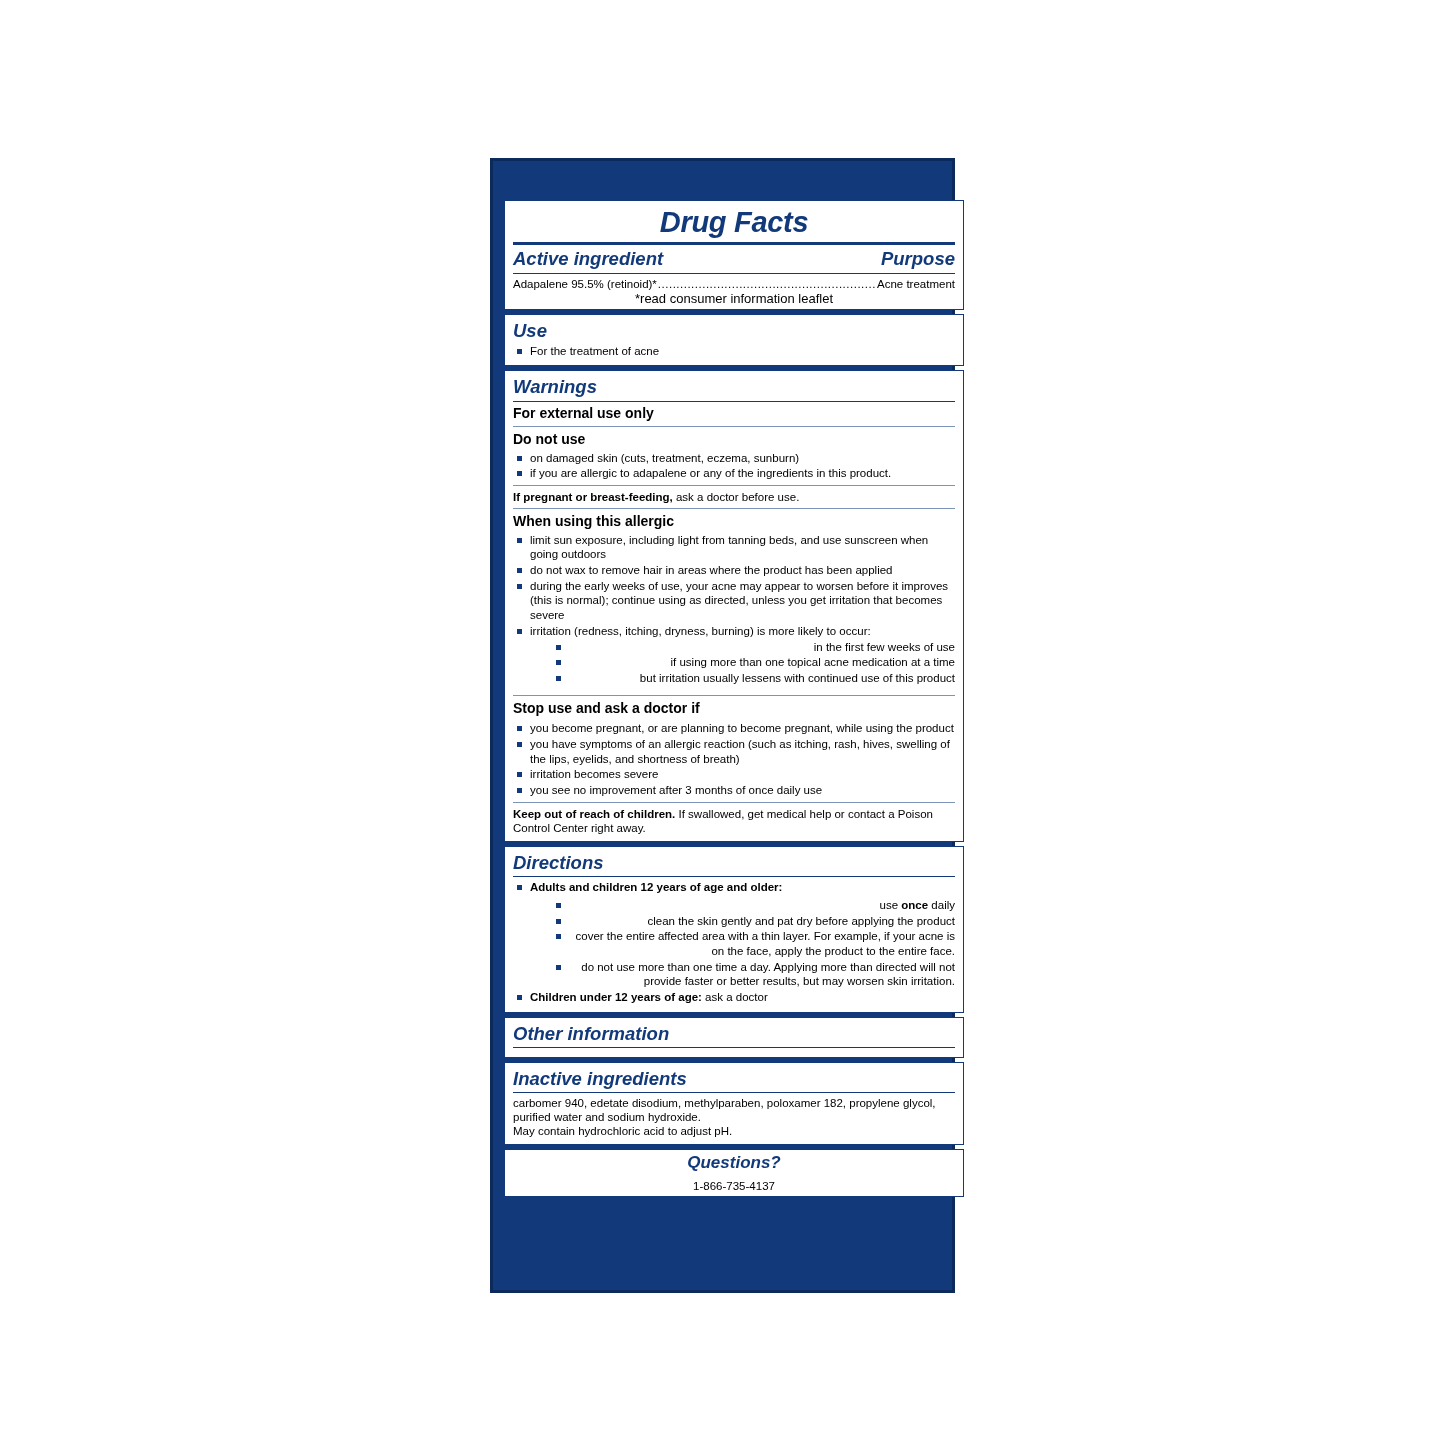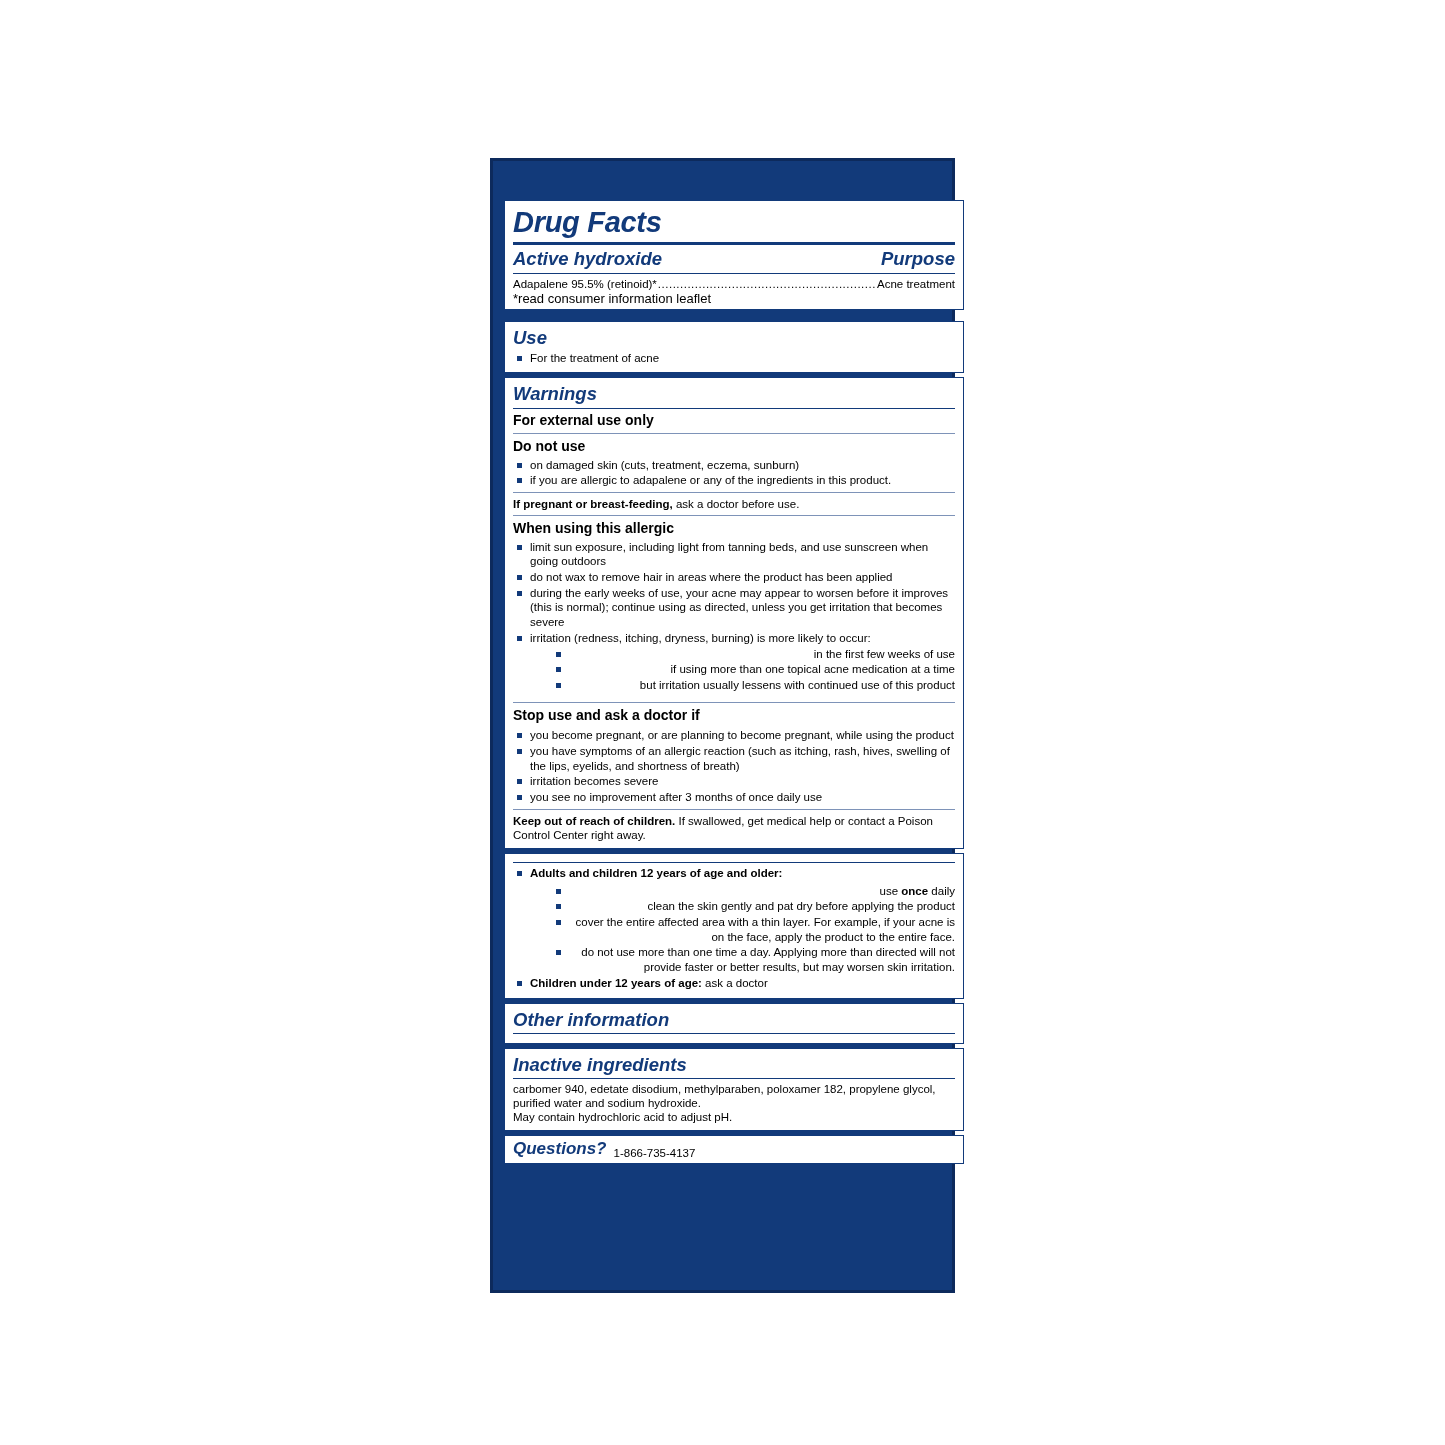--- a/index.html
+++ b/index.html
@@ -42,21 +42,22 @@
     background: #ffffff;
     border: 1.5px solid #123a7a;
     box-sizing: border-box;
     padding: 5px 8px 6px 8px;
     margin-bottom: 4px;
   }
 
   .title-panel {
     padding-top: 6px;
     padding-bottom: 2px;
-    margin-bottom: 11px;
+    margin-bottom: 4px;
+    text-align: center;
   }
 
   .drug-facts-title {
     font-size: 29px;
     font-weight: bold;
     font-style: italic;
     color: #123a7a;
     letter-spacing: -0.3px;
     line-height: 1.05;
     padding-bottom: 3px;
@@ -161,22 +162,23 @@
     line-height: 1.25;
     margin-top: 1px;
   }
 
   .gap-sm { height: 4px; }
   .gap-xs { height: 2px; }
 
   .questions-panel {
     padding: 3px 8px 4px 8px;
     display: flex;
-    align-items: flex-end;
+    align-items: center;
     gap: 7px;
+    flex-direction: column;
   }
   .q-title {
     font-size: 17px;
     font-weight: bold;
     font-style: italic;
     color: #123a7a;
   }
   .q-num {
     font-size: 11.5px;
   }
@@ -185,21 +187,21 @@
 <body>
 
 <div class="carton"></div>
 
 <div class="label">
 
   <div class="panel title-panel">
     <div class="drug-facts-title">Drug Facts</div>
     <div class="rule-thick"></div>
     <div class="head-row">
-      <div class="sec-head">Active hydroxide</div>
+      <div class="sec-head">Active ingredient</div>
       <div class="sec-head">Purpose</div>
     </div>
     <div class="rule-thin"></div>
     <div class="dotted-row">
       <span class="lead">Adapalene 95.5% (retinoid)*</span>
       <span class="dots">.................................................................................................................................................</span>
       <span class="tail">Acne treatment</span>
     </div>
     <div class="small-note">*read consumer information leaflet</div>
   </div>
@@ -250,20 +252,21 @@
       <li>irritation becomes severe</li>
       <li>you see no improvement after 3 months of once daily use</li>
     </ul>
     <div class="rule-hair"></div>
     <div class="body-text">
       <span class="bold">Keep out of reach of children.</span><span>  If swallowed, get medical help or contact a Poison Control Center right away.</span>
     </div>
   </div>
 
   <div class="panel">
+    <div class="sec-head">Directions</div>
     <div class="rule-thin"></div>
     <ul class="bul">
       <li>
         <span class="bold">Adults and children 12 years of age and older:</span>
         <div class="gap-xs"></div>
         <ul class="bul">
           <li><span>use </span><span class="bold">once</span><span> daily</span></li>
           <li>clean the skin gently and pat dry before applying the product</li>
           <li>cover the entire affected area with a thin layer. For example, if your acne is on the face, apply the product to the entire face.</li>
           <li>do not use more than one time a day. Applying more than directed will not provide faster or better results, but may worsen skin irritation.</li>

